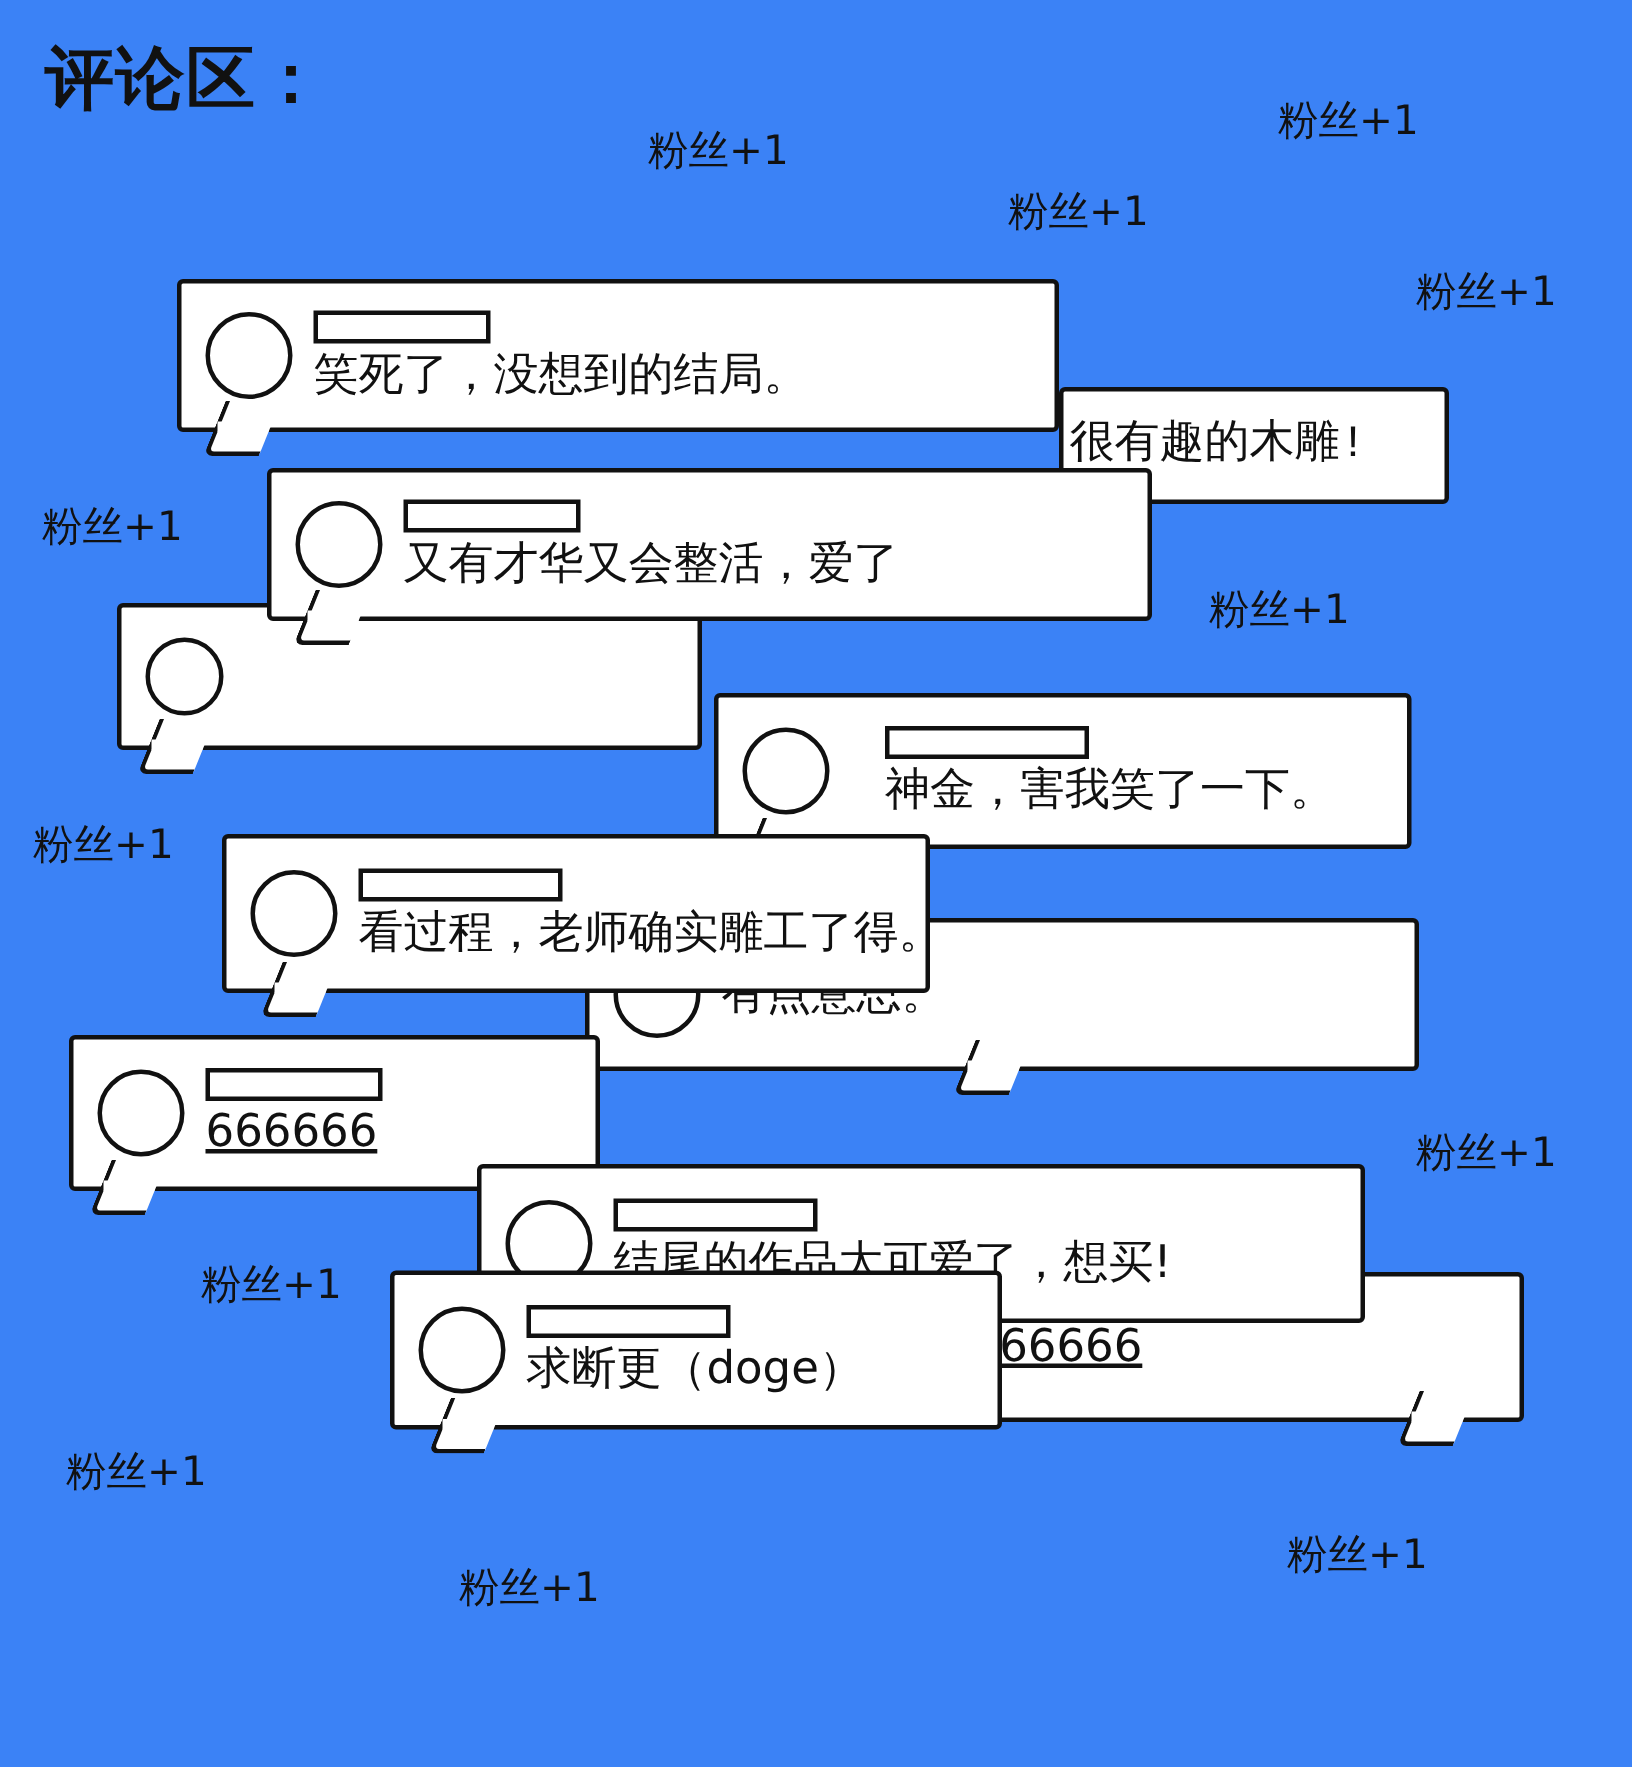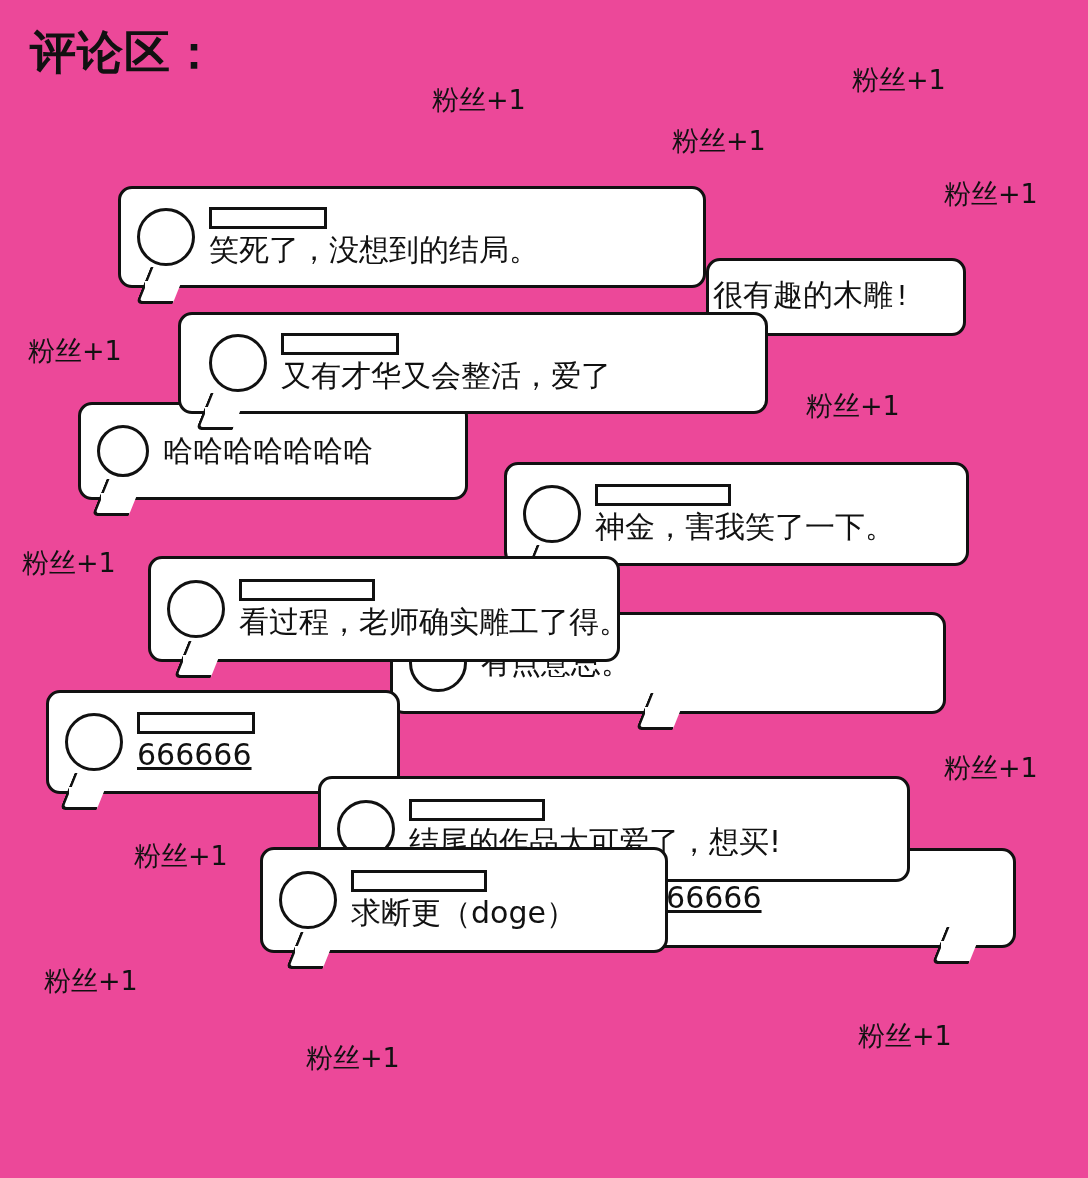--- a/index.html
+++ b/index.html
@@ -7,21 +7,21 @@
     padding: 0;
     background: #ffffff;
   }
   body {
     font-family: "DejaVu Sans", "Liberation Sans", sans-serif;
   }
   #stage {
     position: relative;
     width: 1088px;
     height: 1178px;
-    background: #ec4899;
+    background: #3b82f6;
     overflow: hidden;
   }
   #page-title {
     position: absolute;
     left: 30px;
     top: 22px;
     font-size: 46px;
     font-weight: bold;
     letter-spacing: 1px;
     color: #111111;
@@ -33,21 +33,21 @@
     font-size: 27px;
     color: #111111;
     white-space: nowrap;
   }
   
   .bubble {
     position: absolute;
     box-sizing: border-box;
     background: #ffffff;
     border: 3px solid #111111;
-    border-radius: 14px;
+    border-radius: 4px;
     display: flex;
     align-items: center;
   }
   .bubble .tail {
     position: absolute;
     width: 34px;
     height: 34px;
     background: #ffffff;
     border-left: 3px solid #111111;
     border-bottom: 3px solid #111111;
@@ -136,38 +136,35 @@
     <div class="body">
       <div class="namebar"></div>
       <div class="ctext">笑死了，没想到的结局。</div>
     </div>
     <div class="tail"></div>
     <div class="tailmask"></div>
   </div>
 
   <div class="bubble" style="left:78px; top:402px; width:390px; height:98px; z-index:3;">
     <div class="avatar sm"></div>
-    <div class="body">
-      <div class="ctext">哈哈哈哈哈哈哈</div>
-    </div>
     <div class="tail" style="left:18px;"></div>
     <div class="tailmask" style="left:20px;"></div>
   </div>
 
-  <div class="bubble" style="left:178px; top:312px; width:590px; height:102px; z-index:4;padding-left:12px;">
+  <div class="bubble" style="left:178px; top:312px; width:590px; height:102px; z-index:4;">
     <div class="avatar"></div>
     <div class="body">
       <div class="namebar"></div>
       <div class="ctext">又有才华又会整活，爱了</div>
     </div>
     <div class="tail"></div>
     <div class="tailmask"></div>
   </div>
 
-  <div class="bubble" style="left:504px; top:462px; width:465px; height:104px; z-index:5;">
+  <div class="bubble" style="left:476px; top:462px; width:465px; height:104px; z-index:5;gap:23px;">
     <div class="avatar"></div>
     <div class="body">
       <div class="namebar wide"></div>
       <div class="ctext">神金，害我笑了一下。</div>
     </div>
     <div class="tail"></div>
     <div class="tailmask"></div>
   </div>
 
   <div class="bubble" style="left:390px; top:612px; width:556px; height:102px; z-index:6;">

